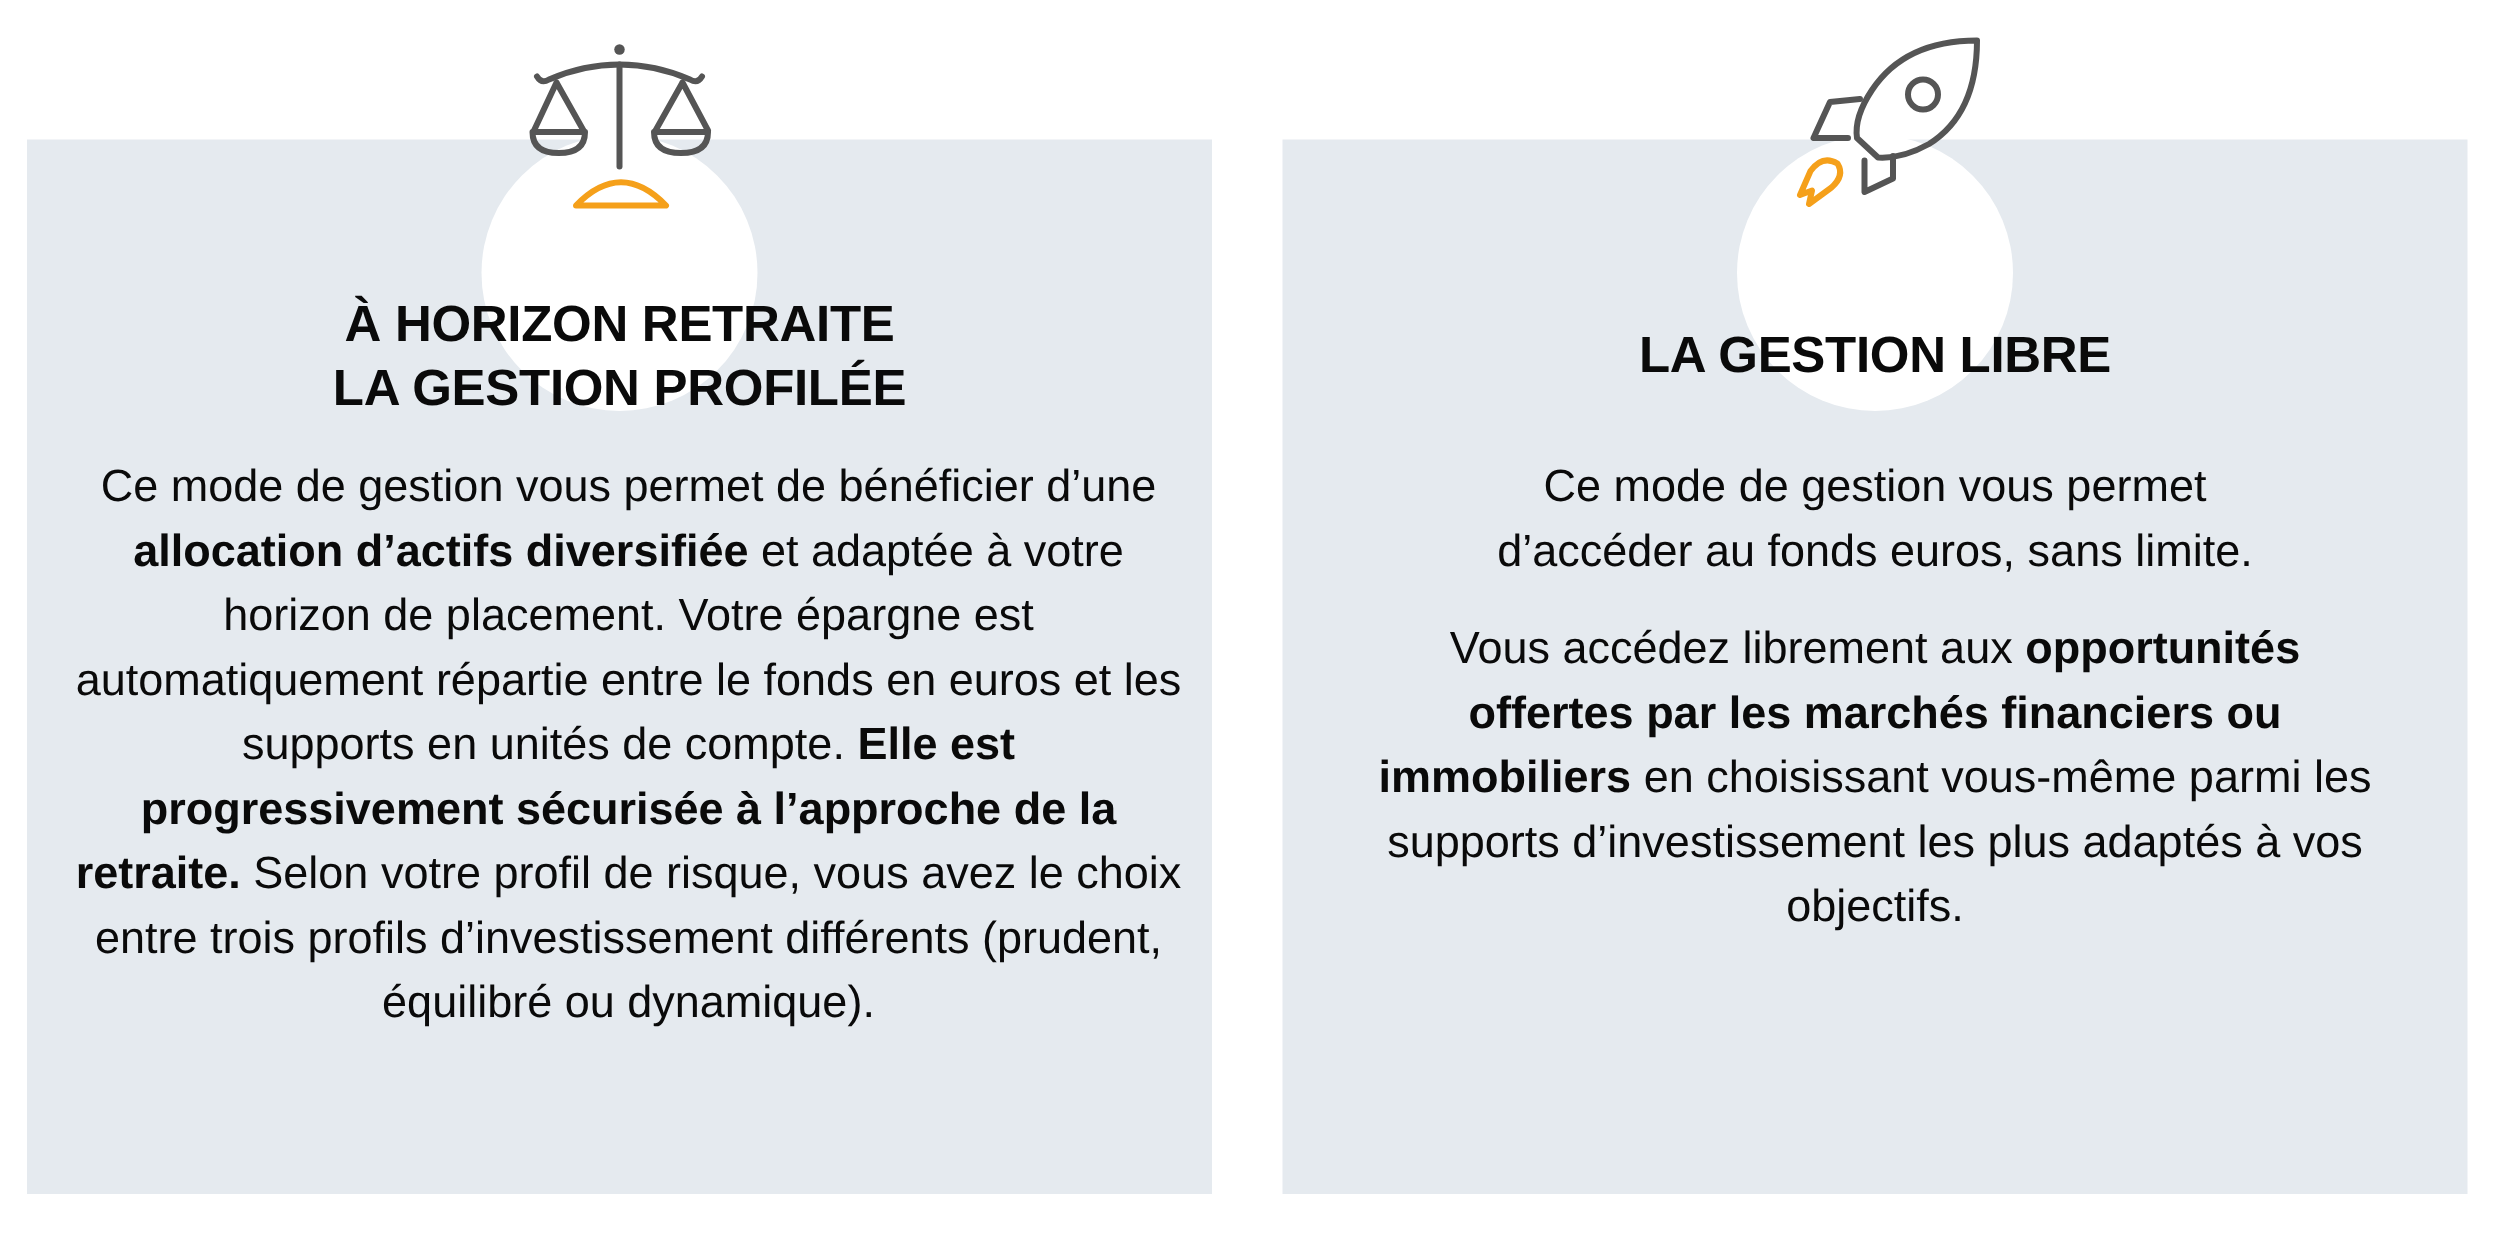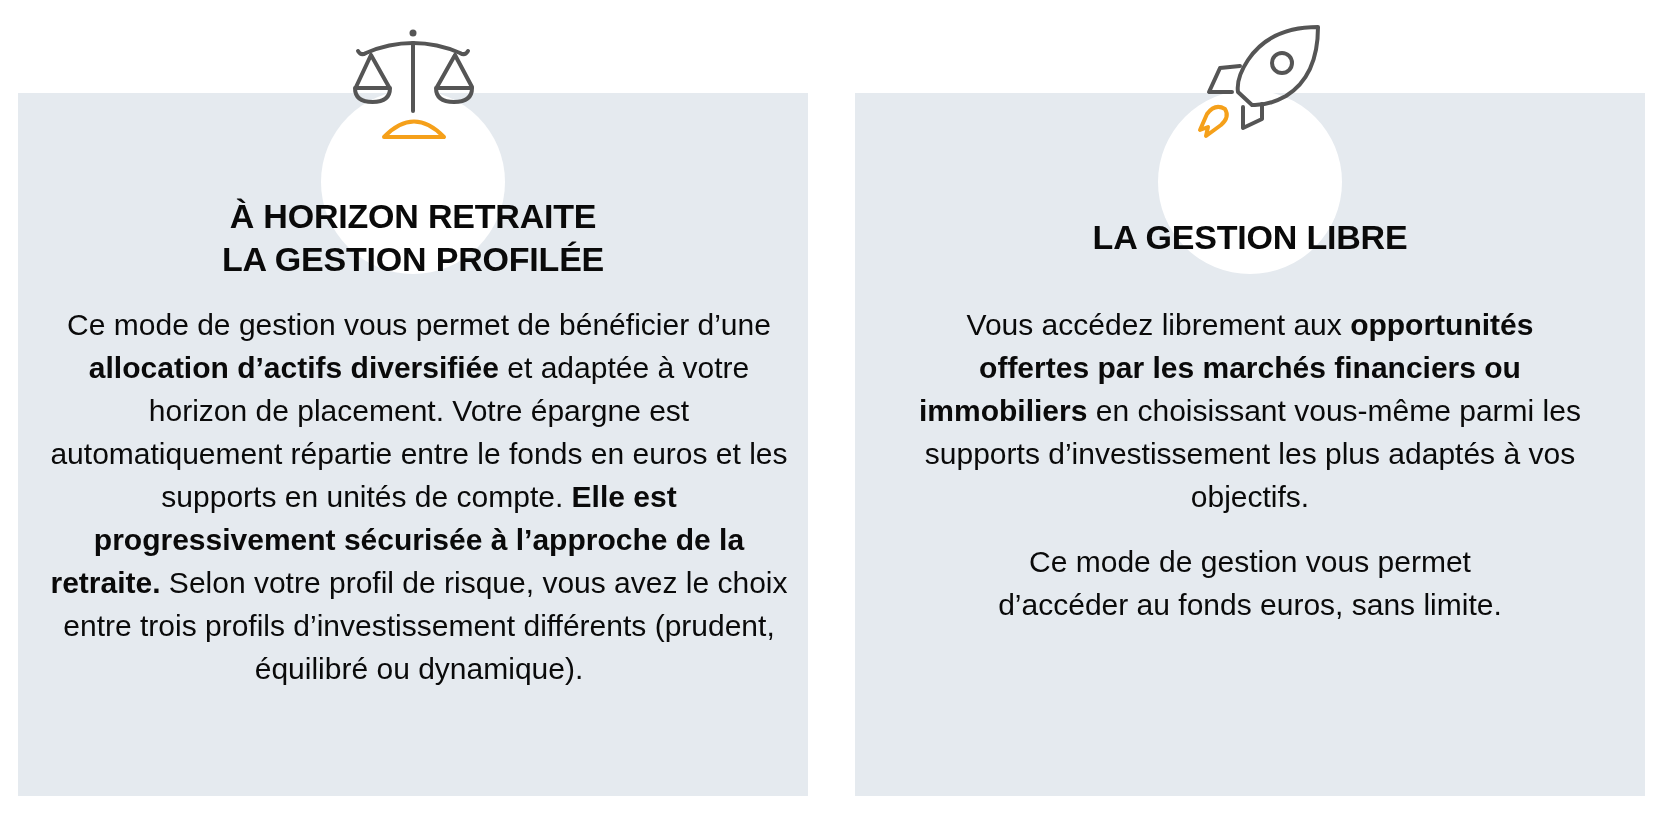--- a/index.html
+++ b/index.html
@@ -38,22 +38,22 @@
     <p><span>Ce mode de gestion vous permet de bénéficier d’une </span><b>allocation d’actifs diversifiée</b><span> et adaptée à votre horizon de placement. Votre épargne est automatiquement répartie entre le fonds en euros et les supports en unités de compte. </span><b>Elle est progressivement sécurisée à l’approche de la retraite.</b><span> Selon votre profil de risque, vous avez le choix entre trois profils d’investissement différents (prudent, équilibré ou dynamique).</span></p>
   </div>
 </div>
 
 <div class="card right">
   <div class="icon-circle"></div>
   <div class="card-title">
     <div>LA GESTION LIBRE</div>
   </div>
   <div class="card-body" style="left:60px;right:60px;">
+    <p style="padding:0 50px;">Ce mode de gestion vous permet d’accéder au fonds euros, sans limite.</p>
     <p><span>Vous accédez librement aux </span><b>opportunités offertes par les marchés financiers ou immobiliers</b><span> en choisissant vous-même parmi les supports d’investissement les plus adaptés à vos objectifs.</span></p>
-    <p style="padding:0 50px;">Ce mode de gestion vous permet d’accéder au fonds euros, sans limite.</p>
   </div>
 </div>
 
 <svg class="icon-svg" width="1678" height="824" viewBox="0 0 1678 824" style="pointer-events:none;">
 
   <g fill="none" stroke="#555555" stroke-width="4" stroke-linecap="round" stroke-linejoin="round">
     <circle cx="413" cy="33" r="3.5" fill="#555555" stroke="none"></circle>
     <path d="M358 51 Q361 56 366 53 Q389 43 413 43 Q437 43 460 53 Q465 56 468 51"></path>
     <line x1="413" y1="43" x2="413" y2="111"></line>
     <path d="M371 55 L356 87 M371 55 L389 87"></path>

